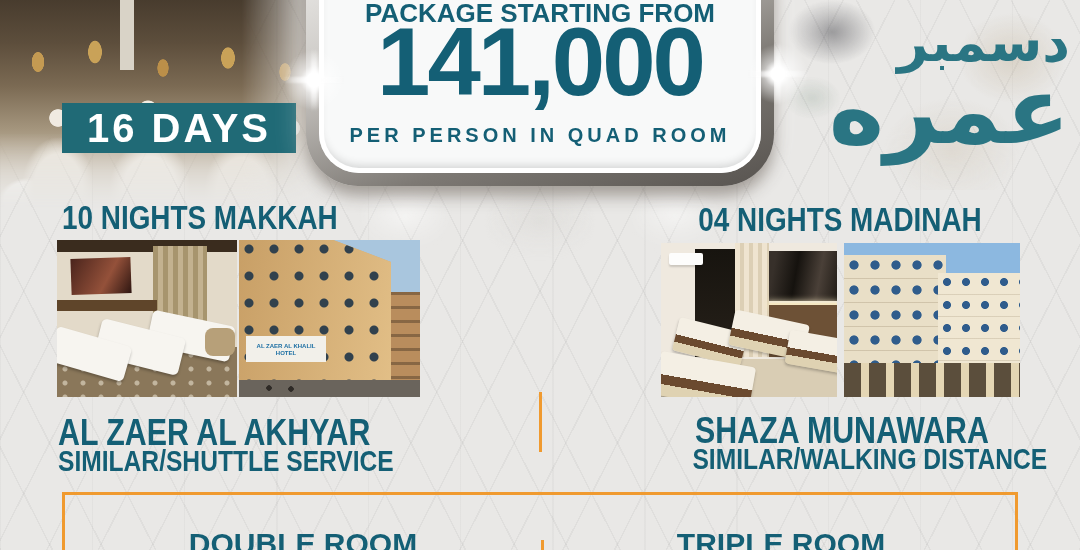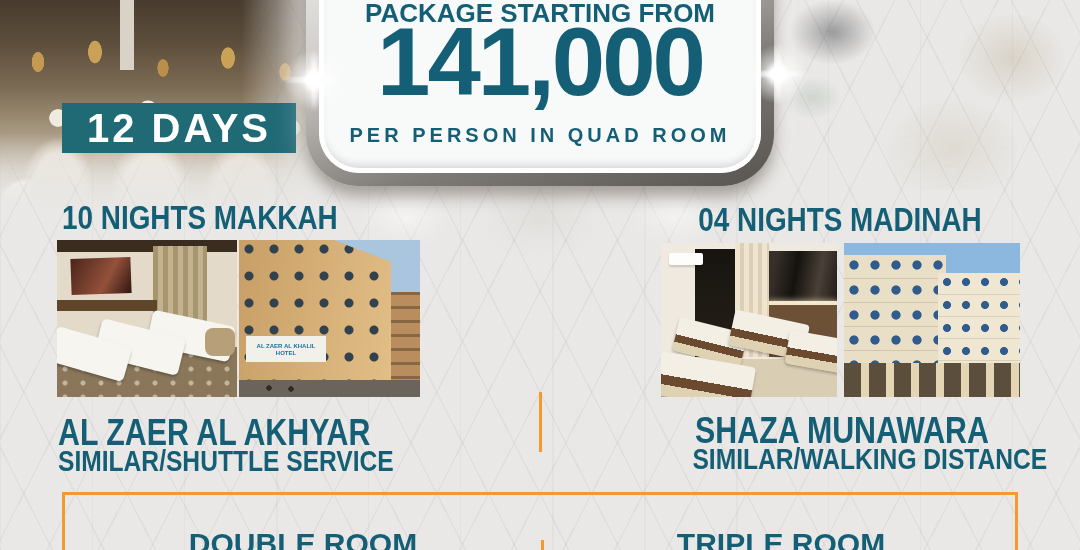--- a/index.html
+++ b/index.html
@@ -184,23 +184,27 @@
 <div id="stage">
 
   <div class="abs photo-pilgrims">
     <div class="fade-b">
       <div class="scene"></div>
     </div>
   </div>
   <div class="abs photo-kaaba-ghost"></div>
   <div class="abs ghost-crowd"></div>
 
+  <div class="abs calli">
+    <div class="l1">دسمبر</div>
+    <div class="l2">عمره</div>
+  </div>
 
   <div class="abs badge">
-    <span>12 DAYS</span>
+    <span>16 DAYS</span>
   </div>
 
   <div class="abs card">
     <div class="card-inner"></div>
     <div class="card-title">PACKAGE STARTING FROM</div>
     <div class="card-price">141,000</div>
     <div class="card-sub">PER PERSON IN QUAD ROOM</div>
   </div>
   <div class="abs sparkle" style="left:282px; top:48px;">
       <div class="core"></div>

